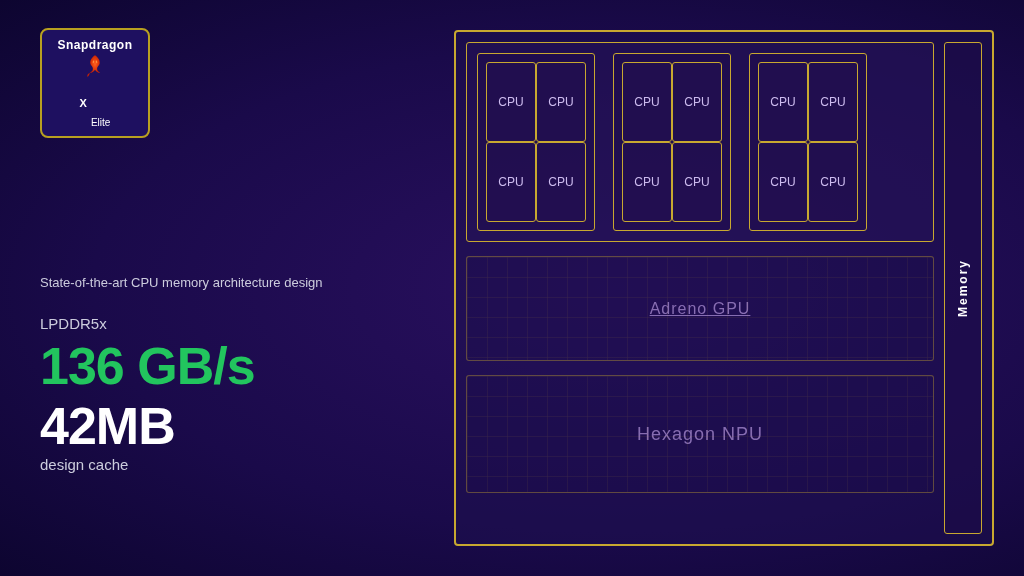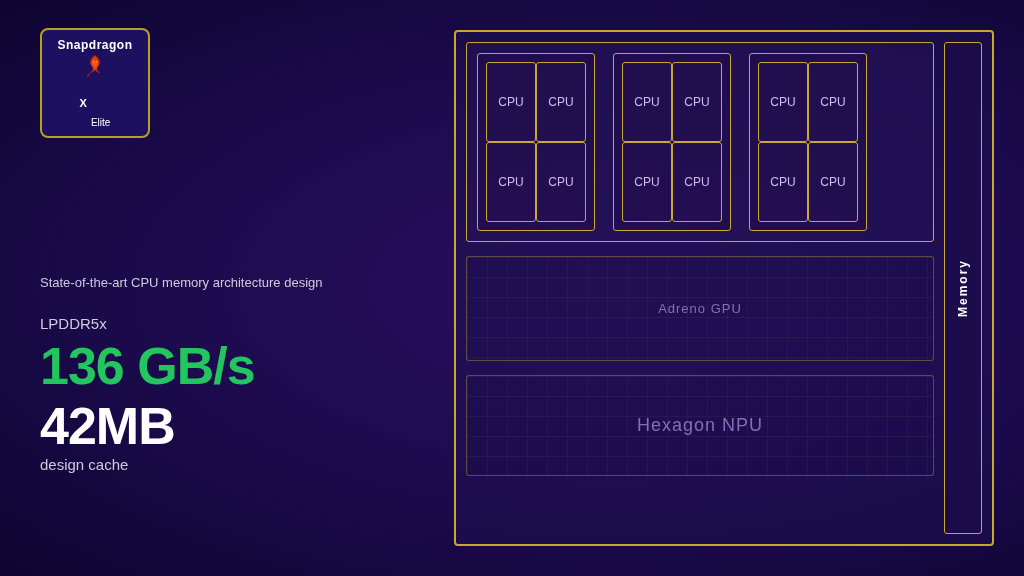--- a/index.html
+++ b/index.html
@@ -233,32 +233,33 @@
       border: 1.5px solid rgba(200, 168, 48, 0.4);
       border-radius: 3px;
       background: rgba(25, 10, 70, 0.2);
       display: flex;
       align-items: center;
       justify-content: center;
     }
 
     .gpu-label {
       color: rgba(180, 150, 220, 0.7);
-      font-size: 13px;
+      font-size: 16px;
       font-weight: 400;
       letter-spacing: 1px;
+      text-decoration: underline;
     }
 
     
     .npu-area {
       position: absolute;
       top: 345px;
       left: 12px;
       right: 60px;
-      height: 101px;
+      height: 118px;
       border: 1.5px solid rgba(200, 168, 48, 0.4);
       border-radius: 3px;
       background: rgba(25, 10, 70, 0.2);
       display: flex;
       align-items: center;
       justify-content: center;
     }
 
     .npu-label {
       color: rgba(180, 150, 220, 0.7);

